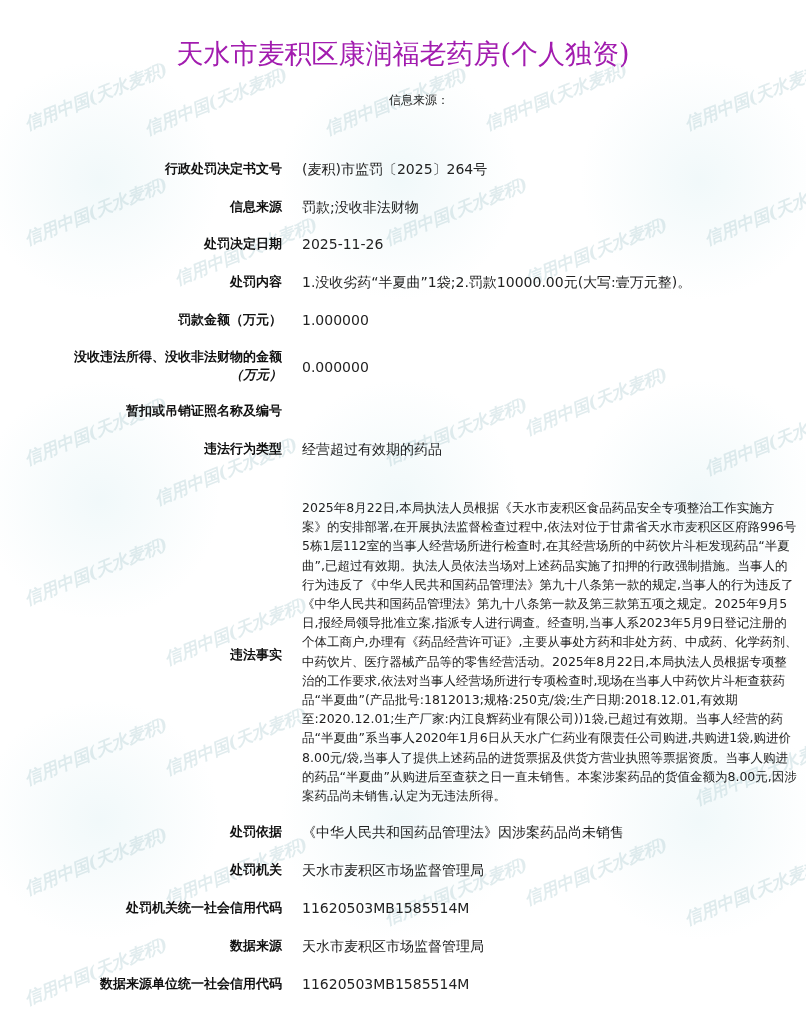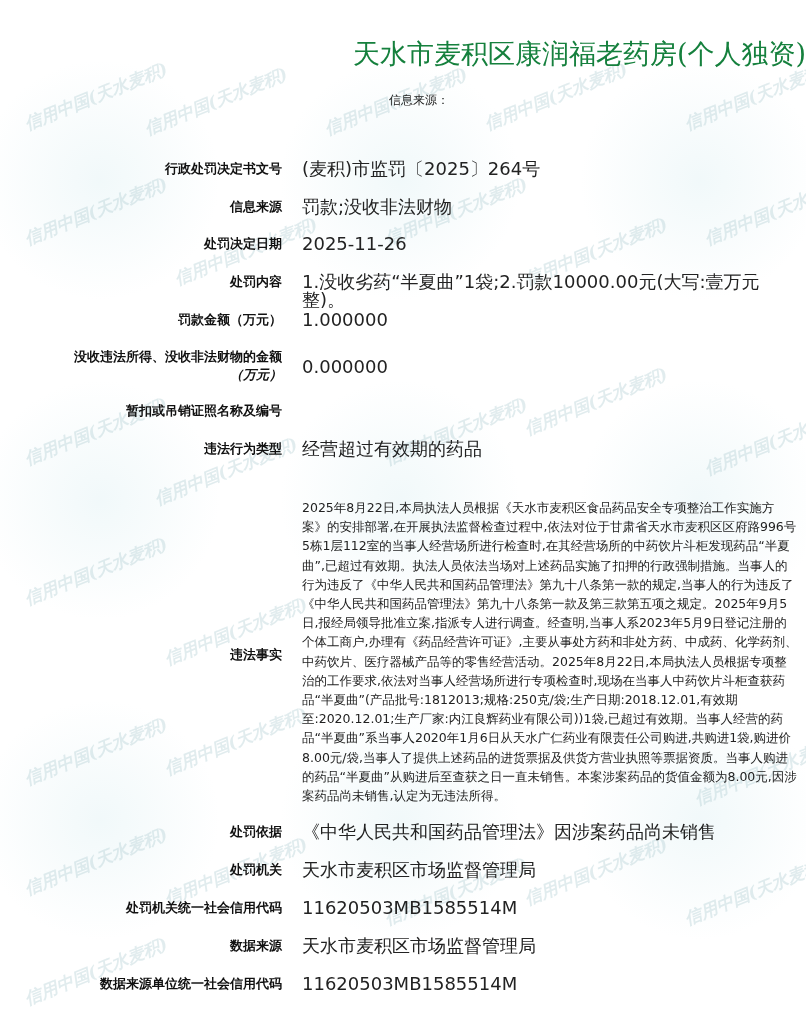--- a/index.html
+++ b/index.html
@@ -28,38 +28,38 @@
     color: rgba(170, 200, 205, 0.35);
     font-family: "DejaVu Serif", serif;
     font-style: italic; font-weight: bold;
     font-size: 17px;
     transform: rotate(-22deg);
     white-space: nowrap;
   }
   .content { position: relative; z-index: 1; }
   .title {
     position: absolute; top: 36px; left: 0; width: 806px;
-    text-align: right;
+    text-align: center;
     font-family: "DejaVu Serif", "Liberation Serif", serif;
-    font-size: 27px; color: #15803d; letter-spacing: 0px;
+    font-size: 27px; color: #a21caf; letter-spacing: 0px;
   }
   .source {
     position: absolute; top: 92px; left: 0; width: 806px;
     text-align: center; font-size: 12px; color: #222; padding-left: 16px;
   }
   .row { position: absolute; left: 0; width: 806px; }
   .label {
     position: absolute; right: 524px; text-align: right;
     font-weight: bold; font-size: 13px; color: #111;
     font-family: "DejaVu Serif", "Liberation Serif", serif;
     line-height: 18px;
   }
   .value {
     position: absolute; left: 302px; width: 496px;
-    font-size: 18px; color: #222; line-height: 18px;
+    font-size: 14px; color: #222; line-height: 18px;
   }
   .value.long { line-height: 19.2px; font-size: 12.5px; margin-top: 20px; }
 </style>
 </head>
 <body>
 
 <div class="bg-pattern"></div>
 
 <div class="wm" style="left:20px;top:85px;">信用中国(天水麦积)</div>
 <div class="wm" style="left:140px;top:90px;">信用中国(天水麦积)</div>

